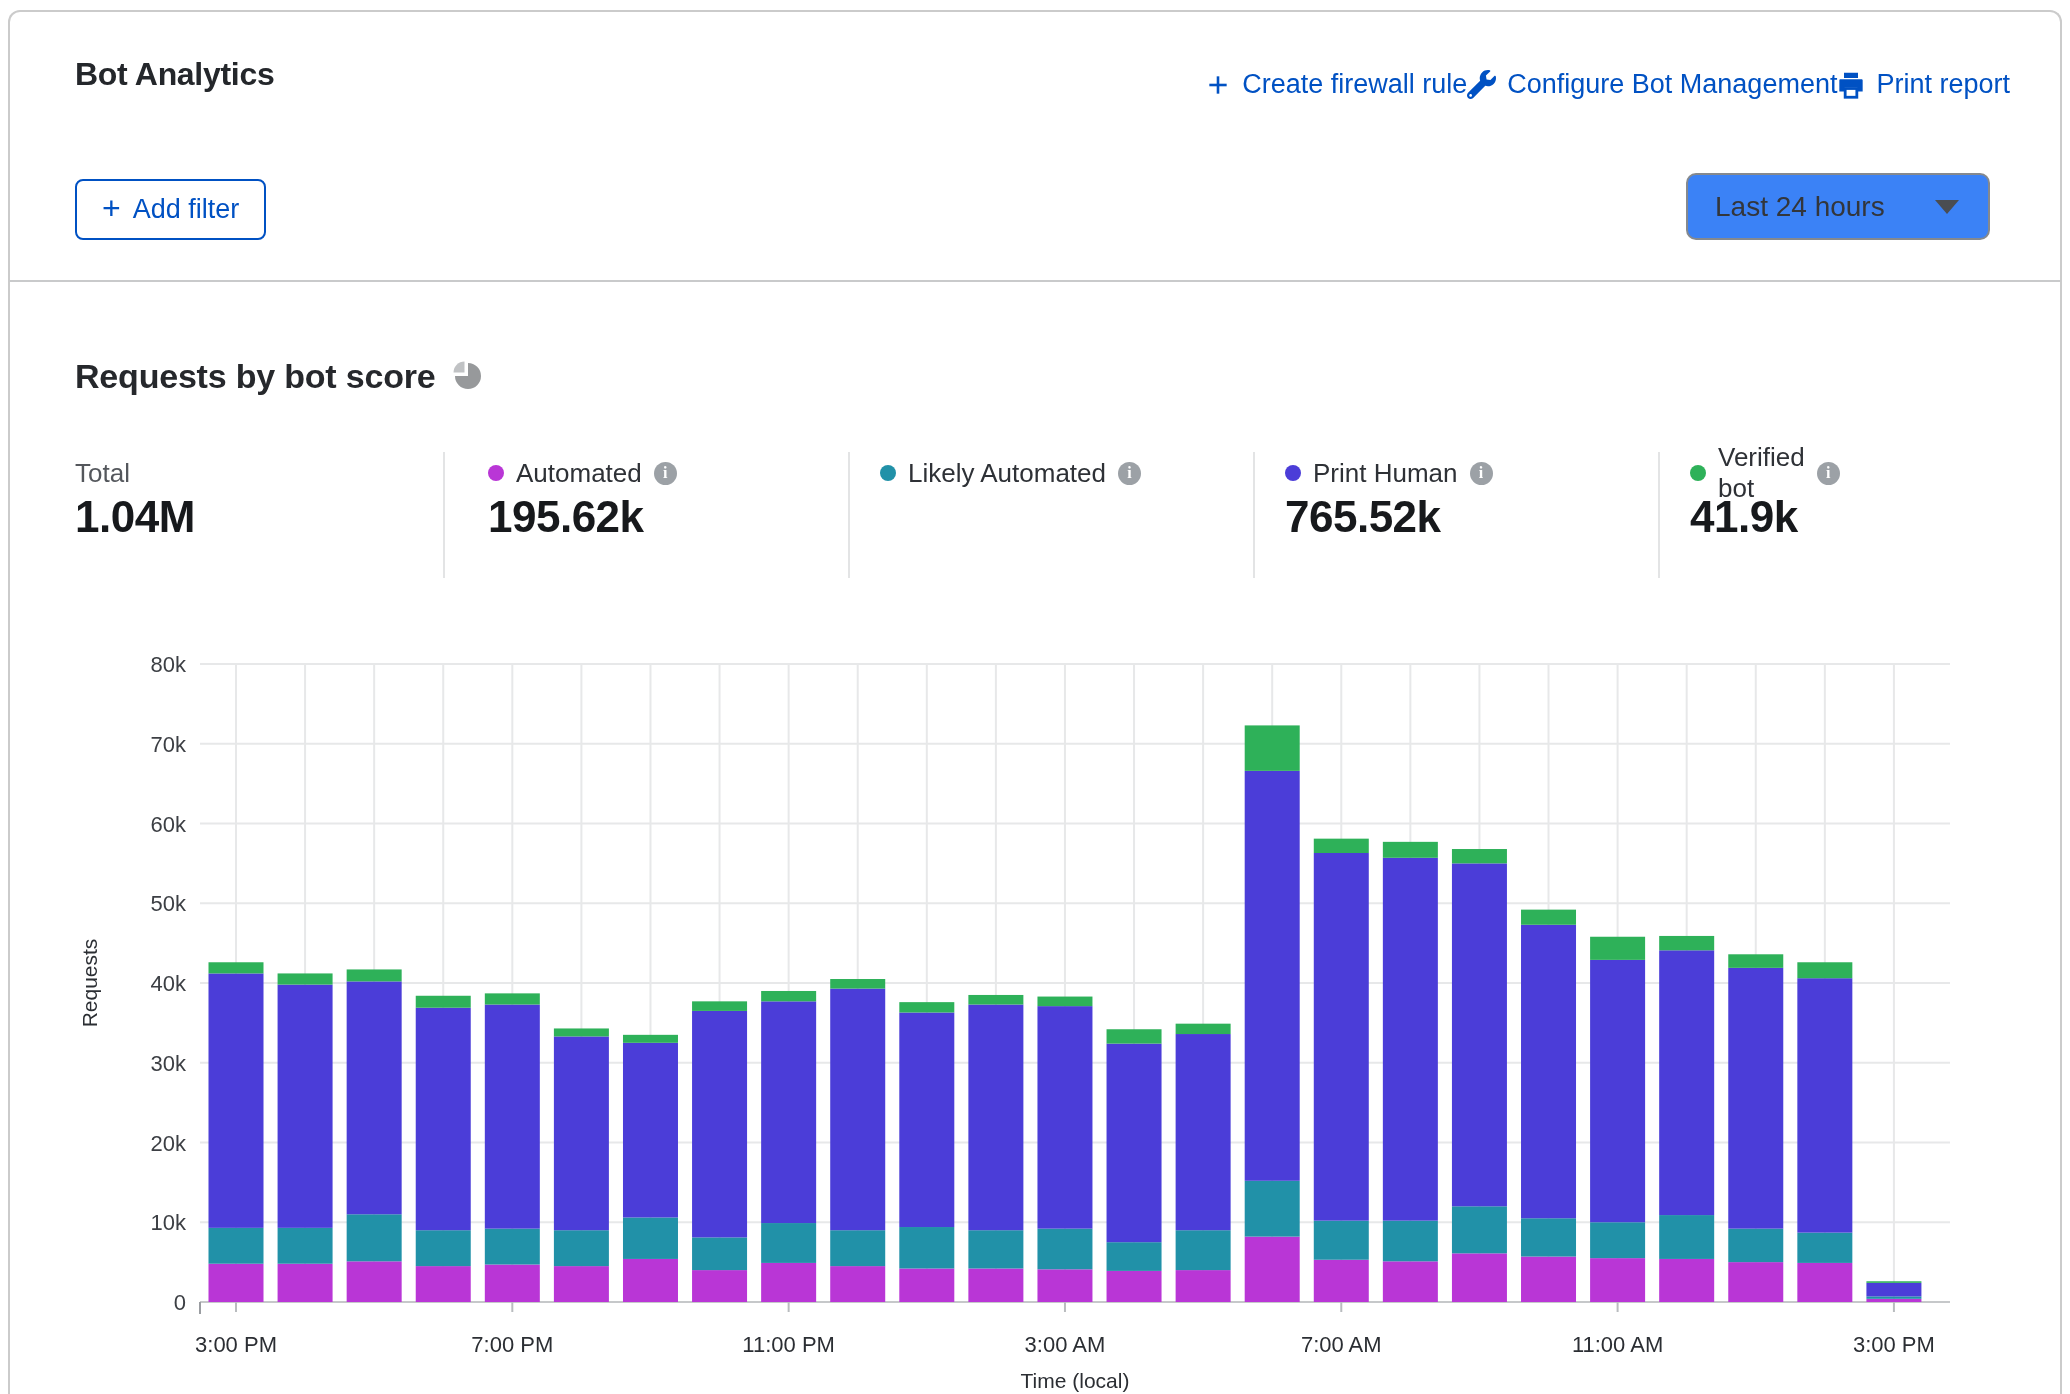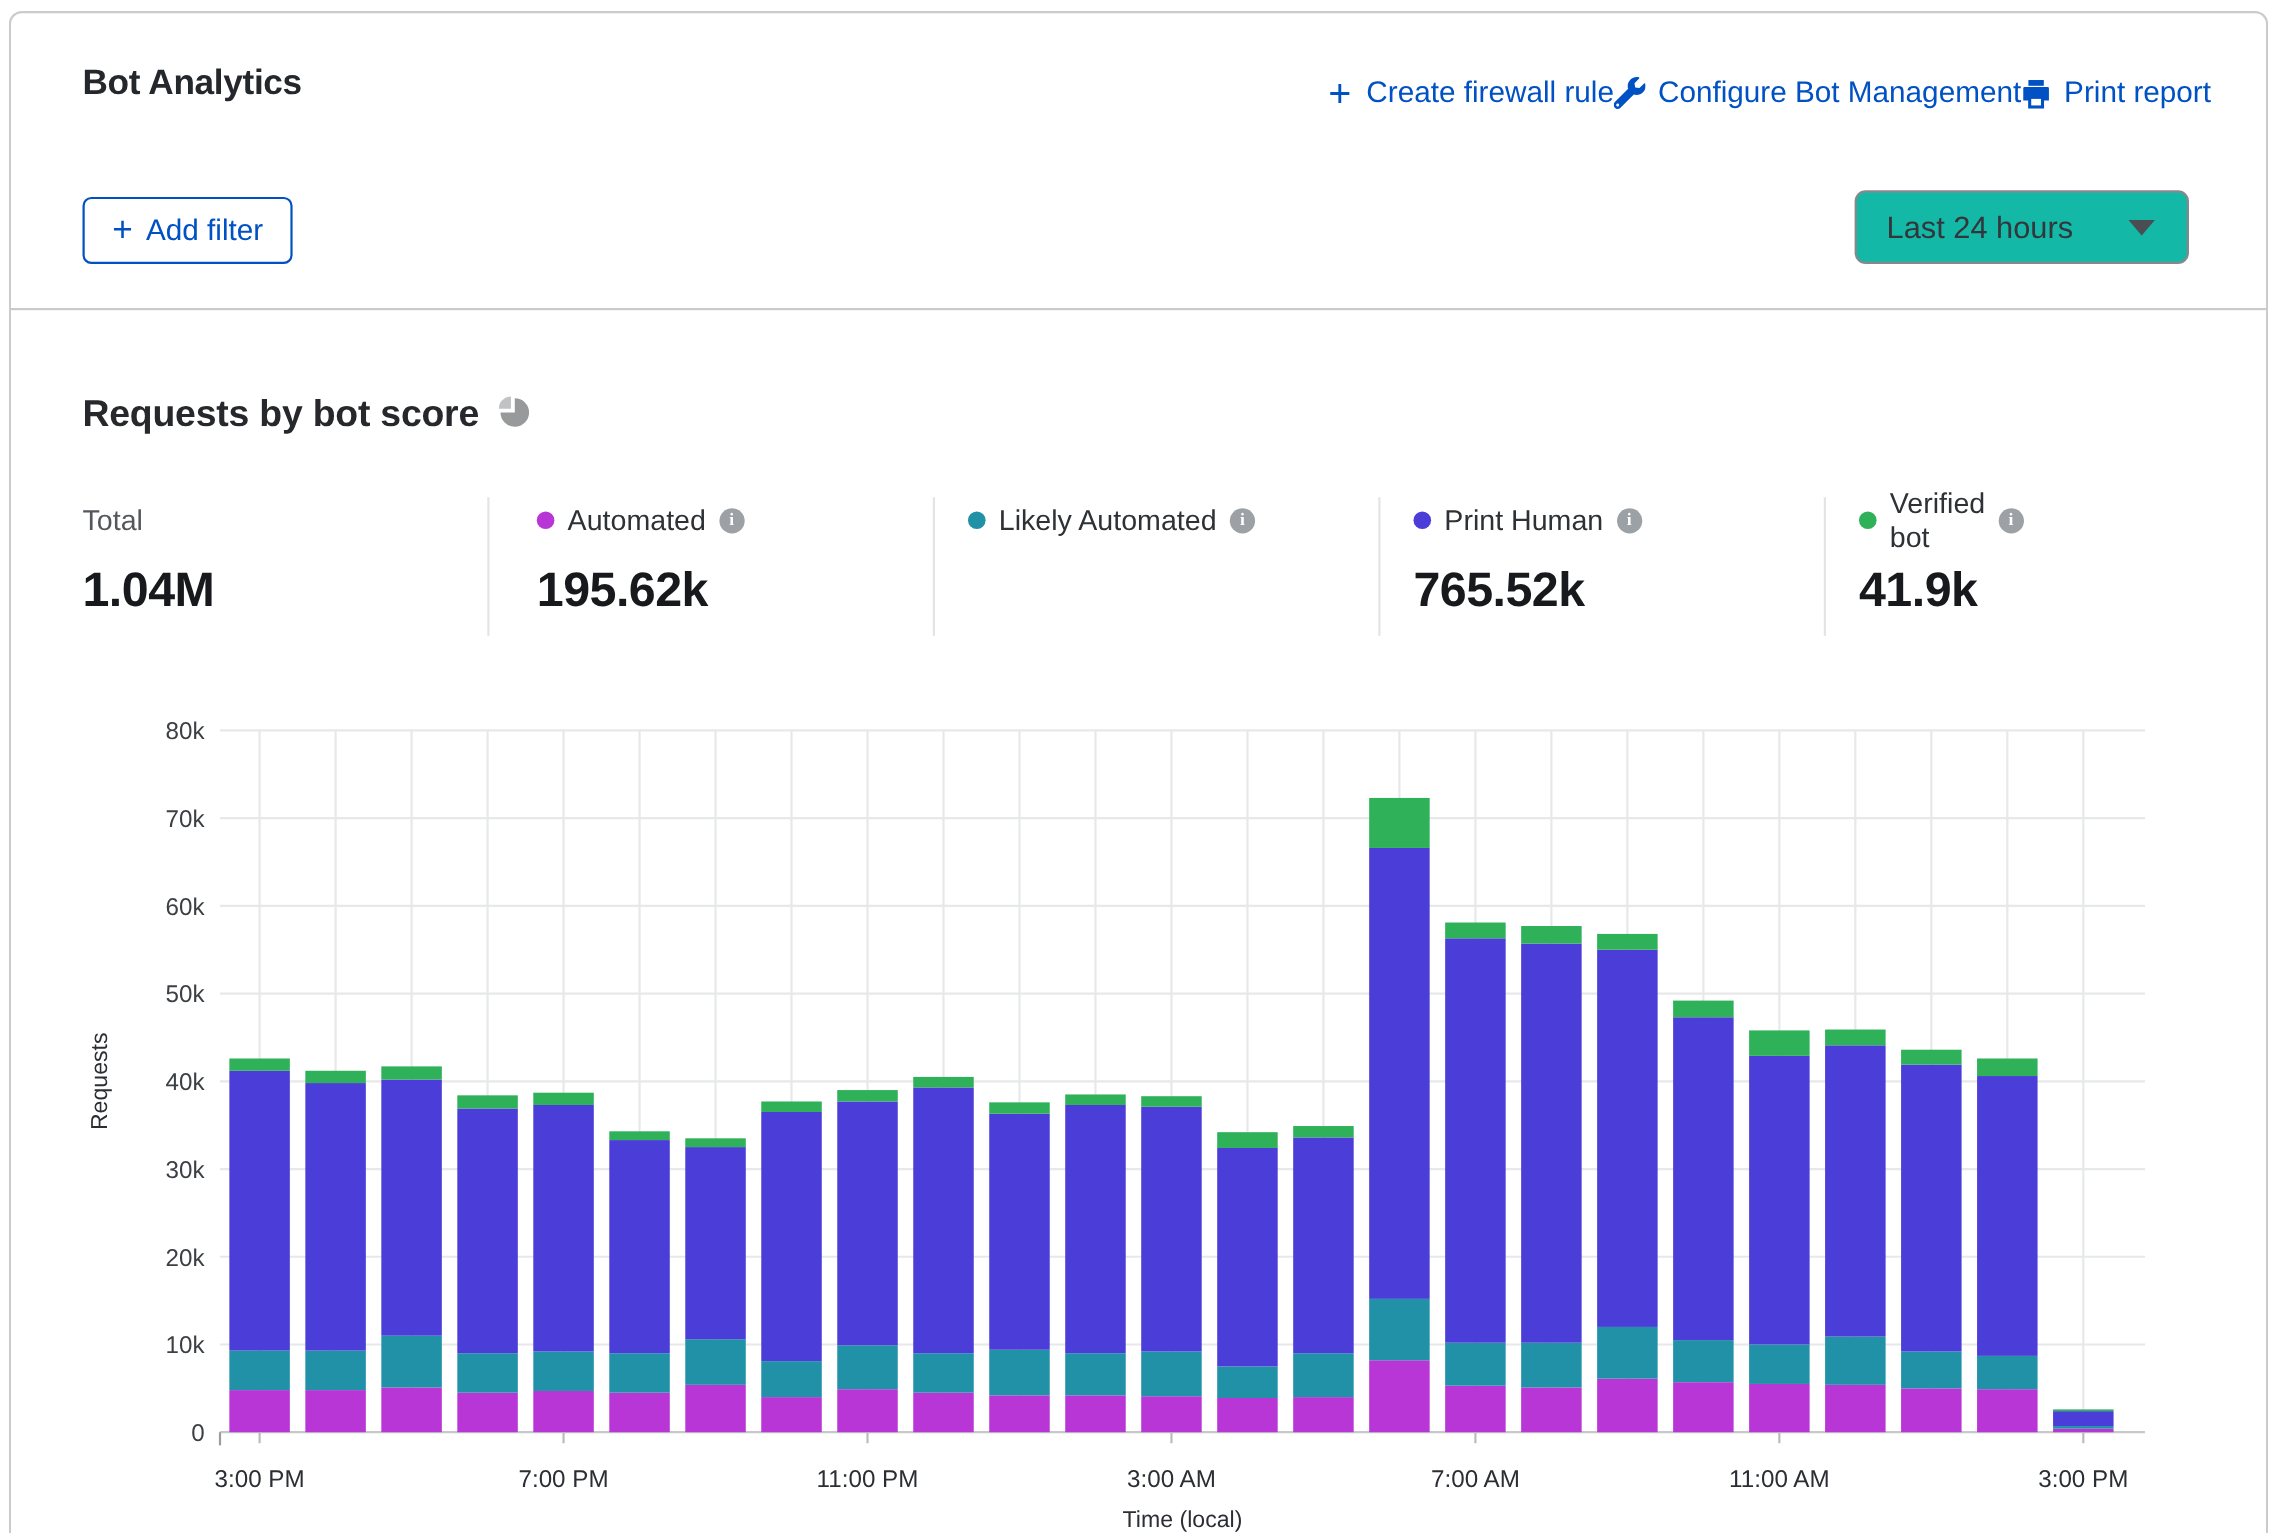--- a/index.html
+++ b/index.html
@@ -29,21 +29,21 @@
   .add-filter-btn {
     position:absolute; left:75px; top:179px; height:61px;
     display:inline-flex; align-items:center; gap:12px; padding:0 25px;
     background:#fff; border:2px solid #0051c3; border-radius:8px;
     color:#0051c3; font-size:27px; cursor:pointer;
   }
   .add-filter-btn .plus { font-size:32px; font-weight:400; line-height:1; margin-top:-3px; }
 
   .time-select {
     position:absolute; left:1686px; top:173px; width:304px; height:67px;
-    border:2px solid #85898e; border-radius:10px; background:#14b8a6;
+    border:2px solid #85898e; border-radius:10px; background:#3b82f6;
     display:flex; align-items:center; cursor:pointer;
   }
   .time-select .value { font-size:28px; color:#33363b; padding-left:27px; flex:1; }
   .time-select .caret {
     width:0; height:0; margin-right:29px;
     border-left:12px solid transparent; border-right:12px solid transparent;
     border-top:14px solid #4a4d52;
   }
 
   .header-divider {
@@ -60,21 +60,21 @@
   .stat { position:absolute; top:6px; }
   .stat-label-row { display:flex; align-items:center; gap:12px; height:30px; }
   .stat-dot { width:16px; height:16px; border-radius:50%; flex:none; }
   .stat-label { font-size:26px; color:#2e3136; }
   .stat-label.muted { color:#54575c; }
   .info-icon {
     width:23px; height:23px; border-radius:50%; background:#9ca1a6; flex:none;
     color:#fff; font-family:"Liberation Serif", serif; font-weight:700; font-size:16px;
     display:flex; align-items:center; justify-content:center; cursor:pointer;
   }
-  .stat-value { margin-top:24px; font-size:44px; font-weight:600; color:#17191c; letter-spacing:-0.5px; }
+  .stat-value { margin-top:4px; font-size:44px; font-weight:600; color:#17191c; letter-spacing:-0.5px; }
   .stat-divider { position:absolute; top:0; width:2px; height:126px; background:#e3e4e5; }
 
   #chart-svg { position:absolute; left:0; top:620px; }
 </style>
 </head>
 <body>
 
 <div class="card"></div>
 
 <div class="page-title">Bot Analytics</div>

